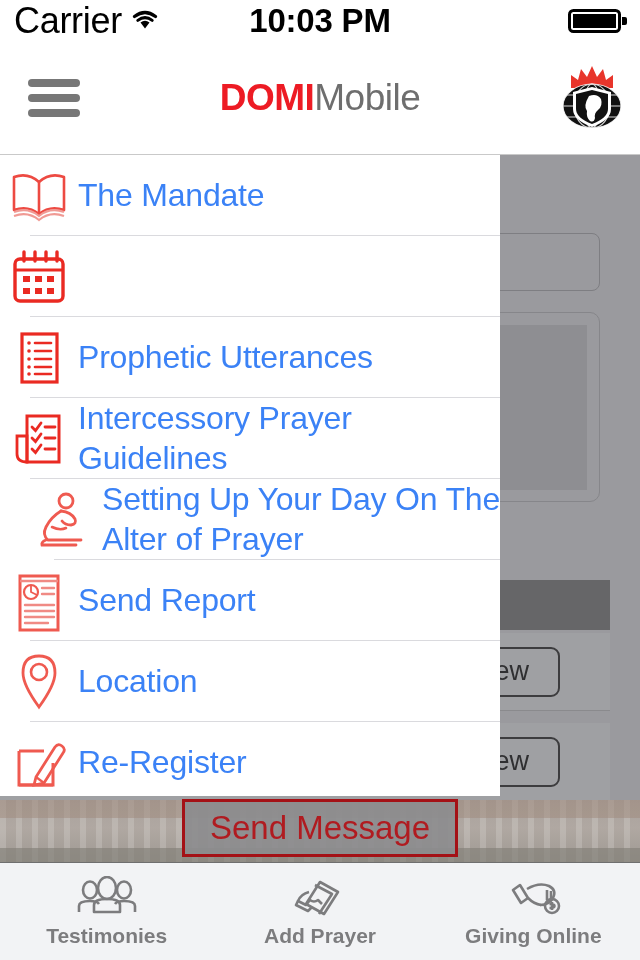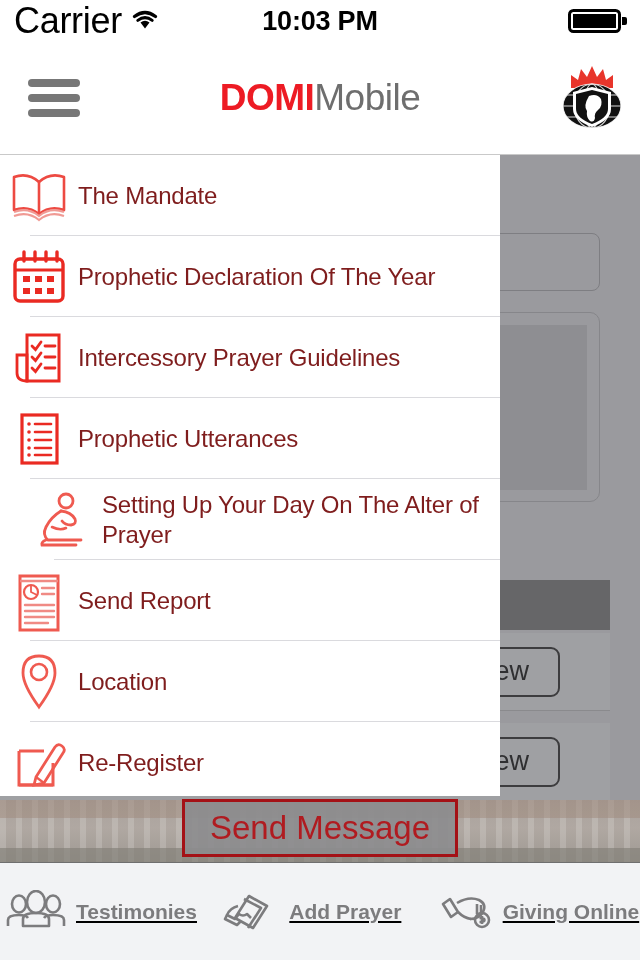--- a/index.html
+++ b/index.html
@@ -12,21 +12,21 @@
 
   
   .statusbar {
     position:absolute; top:0; left:0; width:640px; height:42px;
     background:#fff; display:flex; align-items:center;
   }
   .sb-left { position:absolute; left:14px; display:flex; align-items:center; gap:8px; }
   .sb-carrier { font-size:36px; color:#000; letter-spacing:-0.3px; }
   .sb-center {
     position:absolute; left:0; width:640px; text-align:center;
-    font-size:27px; font-weight:bold; color:#000; letter-spacing:-0.2px;
+    font-size:33px; font-weight:bold; color:#000; letter-spacing:-0.2px;
   }
   .sb-right { position:absolute; right:12px; display:flex; align-items:center; }
 
   
   .header {
     position:absolute; top:42px; left:0; width:640px; height:113px;
     background:#fff; border-bottom:1px solid #c9c9c9;
   }
   .hamburger {
     position:absolute; left:28px; top:50%; transform:translateY(-50%);
@@ -102,34 +102,34 @@
     font-size:33px; color:#B01B20; cursor:pointer; z-index:3;
   }
 
   
   .tabbar {
     position:absolute; bottom:0; left:0; width:640px; height:98px;
     background:#F2F3F5; border-top:1px solid #6f6f6f;
     display:flex; align-items:center;
   }
   .tab {
-    flex:1; height:98px; display:flex; flex-direction:row;
-    align-items:center; gap:4px; cursor:pointer;text-decoration:underline;
+    flex:1; height:98px; display:flex; flex-direction:column;
+    align-items:center; justify-content:center; gap:4px; cursor:pointer;
   }
   .tab-label { font-size:21px; font-weight:bold; color:#7C7C7E; }
   .tab svg { display:block; }
 
   
   .menu {
     position:absolute; top:155px; left:0; width:500px; height:641px;
     background:#fff; z-index:5; overflow:hidden;
   }
   .mi { position:relative; display:flex; align-items:center; width:500px; cursor:pointer; background:#fff; }
   .mi-ico { width:78px; min-width:78px; display:flex; align-items:center; justify-content:center; }
-  .mi-txt { font-size:24px; color:#7f1d1d; line-height:1.23; padding-right:16px; letter-spacing:-0.2px; }
+  .mi-txt { font-size:32px; color:#3b82f6; line-height:1.23; padding-right:16px; letter-spacing:-0.2px; }
   .mi-div { position:absolute; bottom:0; left:30px; width:470px; height:1px; background:#dadade; }
   .h80  { height:81px; }
   .h-tall { height:80px; }
 </style>
 </head>
 <body>
 
 <div id="app">
 
   <div class="statusbar">
@@ -231,64 +231,63 @@
           <g fill="#EA2A22">
             <rect x="14" y="28" width="7" height="6"></rect>
               <rect x="26" y="28" width="7" height="6"></rect>
               <rect x="38" y="28" width="7" height="6"></rect>
             <rect x="14" y="40" width="7" height="6"></rect>
               <rect x="26" y="40" width="7" height="6"></rect>
               <rect x="38" y="40" width="7" height="6"></rect>
           </g>
         </svg>
       </div>
-      <div class="mi-txt"> Prophetic Declaration Of The Year</div>
+      <div class="mi-div"></div>
+    </div>
+
+    <div class="mi h80">
+      <div class="mi-ico">
+        <svg width="60" height="58" viewBox="0 0 60 58">
+          <rect x="13" y="5" width="35" height="48" fill="none" stroke="#EA2A22" stroke-width="3.2"></rect>
+          <g fill="#EA2A22">
+            <circle cx="20" cy="14" r="1.8"></circle>
+              <circle cx="20" cy="22" r="1.8"></circle>
+            <circle cx="20" cy="30" r="1.8"></circle>
+              <circle cx="20" cy="38" r="1.8"></circle>
+              <circle cx="20" cy="45" r="1.8"></circle>
+          </g>
+          <g stroke="#EA2A22" stroke-width="2.6" stroke-linecap="round">
+            <path d="M26 14 H42"></path>
+              <path d="M26 22 H42"></path>
+              <path d="M26 30 H42"></path>
+              <path d="M26 38 H42"></path>
+              <path d="M26 45 H42"></path>
+          </g>
+        </svg>
+      </div>
+      <div class="mi-txt">Prophetic Utterances</div>
       <div class="mi-div"></div>
     </div>
 
     <div class="mi h80">
       <div class="mi-ico">
         <svg width="60" height="58" viewBox="0 0 60 58">
           <path d="M8 26 H18 V52 Q8 52 8 44 Z" fill="none" stroke="#EA2A22" stroke-width="2.8"></path>
           <path d="M18 6 H50 V52 H18 Z" fill="none" stroke="#EA2A22" stroke-width="3"></path>
           <g stroke="#EA2A22" stroke-width="2.8" fill="none" stroke-linecap="round">
             <path d="M23 17 l3.5 3.5 L32 13"></path>
             <path d="M23 28 l3.5 3.5 L32 24"></path>
             <path d="M23 39 l3.5 3.5 L32 35"></path>
             <path d="M36 17 H46"></path>
               <path d="M36 28 H46"></path>
               <path d="M36 39 H46"></path>
           </g>
         </svg>
       </div>
       <div class="mi-txt">Intercessory Prayer Guidelines</div>
-      <div class="mi-div"></div>
-    </div>
-
-    <div class="mi h80">
-      <div class="mi-ico">
-        <svg width="60" height="58" viewBox="0 0 60 58">
-          <rect x="13" y="5" width="35" height="48" fill="none" stroke="#EA2A22" stroke-width="3.2"></rect>
-          <g fill="#EA2A22">
-            <circle cx="20" cy="14" r="1.8"></circle>
-              <circle cx="20" cy="22" r="1.8"></circle>
-            <circle cx="20" cy="30" r="1.8"></circle>
-              <circle cx="20" cy="38" r="1.8"></circle>
-              <circle cx="20" cy="45" r="1.8"></circle>
-          </g>
-          <g stroke="#EA2A22" stroke-width="2.6" stroke-linecap="round">
-            <path d="M26 14 H42"></path>
-              <path d="M26 22 H42"></path>
-              <path d="M26 30 H42"></path>
-              <path d="M26 38 H42"></path>
-              <path d="M26 45 H42"></path>
-          </g>
-        </svg>
-      </div>
-      <div class="mi-txt">Prophetic Utterances</div>
       <div class="mi-div"></div>
     </div>
 
     <div class="mi" style="height:81px;margin-left:24px;">
       <div class="mi-ico">
         <svg width="62" height="60" viewBox="0 0 62 60">
           <circle cx="34" cy="11" r="7" fill="none" stroke="#EF5A50" stroke-width="2.8"></circle>
           <path d="M29 21 Q19 27 14 37 Q10 45 16 50 H49" fill="none" stroke="#EF5A50" stroke-width="2.8" stroke-linecap="round"></path>
           <path d="M29 21 Q39 22 43 29 Q45 34 39 35 Q33 35 30 31" fill="none" stroke="#EF5A50" stroke-width="2.8" stroke-linecap="round"></path>
           <path d="M14 50 Q9 52 10 55 H44" fill="none" stroke="#EF5A50" stroke-width="2.8" stroke-linecap="round"></path>

